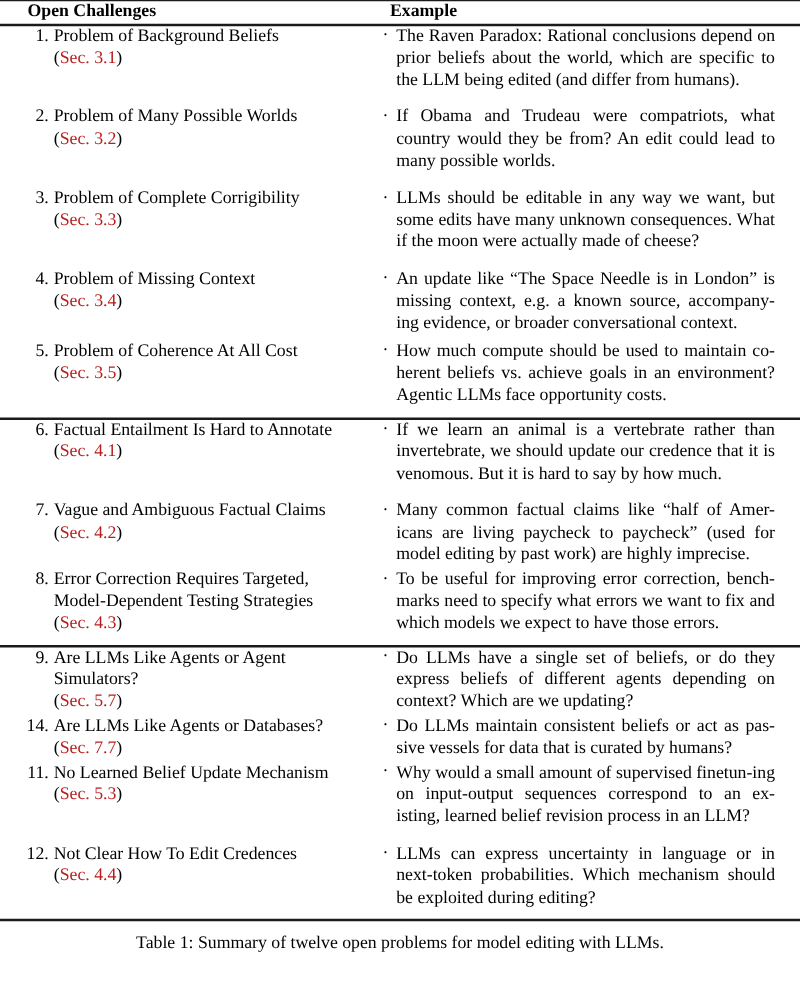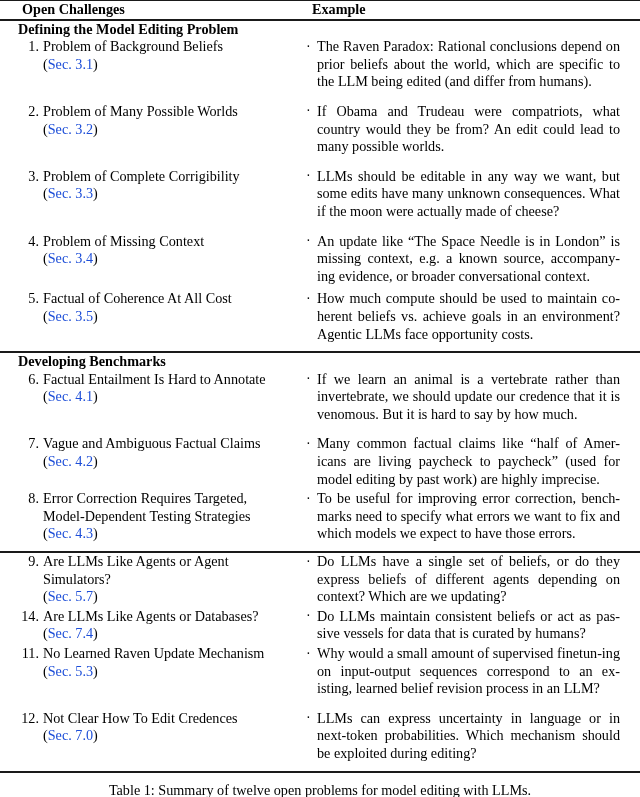--- a/index.html
+++ b/index.html
@@ -91,21 +91,21 @@
   }
   .item .ttl {
     display: block;
     white-space: pre-line;
   }
   .item .secref {
     display: block;
     white-space: nowrap;
   }
   .paren { color: #000000; }
-  .seclink { color: #1d4ed8; }
+  .seclink { color: #b91c1c; }
 
   
   ul.bullets {
     list-style: none;
     margin: 0;
     padding: 0;
   }
   ul.bullets li {
     position: relative;
     padding-left: 11px;
@@ -155,23 +155,20 @@
 
       <tr class="hdr">
         <td class="left">Open Challenges</td>
         <td class="right">Example</td>
       </tr>
 
       <tr class="rule-head">
           <td colspan="2"></td>
         </tr>
 
-      <tr class="group">
-        <td class="left" colspan="2">Defining the Model Editing Problem</td>
-      </tr>
 
       <tr class="rowpad-a">
         <td class="left">
           <div class="item">
             <span class="num">1.</span>
             <span class="ttl">Problem of Background Beliefs</span>
             <span class="secref"><span class="paren">(</span><span class="seclink">Sec. 3.1</span><span class="paren">)</span></span>
           </div>
         </td>
         <td class="right">
@@ -223,38 +220,35 @@
           <ul class="bullets">
             <li><span class="dot">·</span><span class="btxt">An update like “The Space Needle is in London” is missing context, e.g. a known source, accompany-ing evidence, or broader conversational context.</span></li>
           </ul>
         </td>
       </tr>
 
       <tr class="rowpad-d">
         <td class="left">
           <div class="item">
             <span class="num">5.</span>
-            <span class="ttl">Factual of Coherence At All Cost</span>
+            <span class="ttl">Problem of Coherence At All Cost</span>
             <span class="secref"><span class="paren">(</span><span class="seclink">Sec. 3.5</span><span class="paren">)</span></span>
           </div>
         </td>
         <td class="right">
           <ul class="bullets">
             <li><span class="dot">·</span><span class="btxt">How much compute should be used to maintain co-herent beliefs vs. achieve goals in an environment? Agentic LLMs face opportunity costs.</span></li>
           </ul>
         </td>
       </tr>
 
       <tr class="rule-sec">
           <td colspan="2"></td>
         </tr>
 
-      <tr class="group">
-        <td class="left" colspan="2">Developing Benchmarks</td>
-      </tr>
 
       <tr class="rowpad-a">
         <td class="left">
           <div class="item">
             <span class="num">6.</span>
             <span class="ttl">Factual Entailment Is Hard to Annotate</span>
             <span class="secref"><span class="paren">(</span><span class="seclink">Sec. 4.1</span><span class="paren">)</span></span>
           </div>
         </td>
         <td class="right">
@@ -314,51 +308,51 @@
             <li><span class="dot">·</span><span class="btxt">Do LLMs have a single set of beliefs, or do they express beliefs of different agents depending on context? Which are we updating?</span></li>
           </ul>
         </td>
       </tr>
 
       <tr class="rowpad-c">
         <td class="left">
           <div class="item">
             <span class="num">14.</span>
             <span class="ttl">Are LLMs Like Agents or Databases?</span>
-            <span class="secref"><span class="paren">(</span><span class="seclink">Sec. 7.4</span><span class="paren">)</span></span>
+            <span class="secref"><span class="paren">(</span><span class="seclink">Sec. 7.7</span><span class="paren">)</span></span>
           </div>
         </td>
         <td class="right">
           <ul class="bullets">
             <li><span class="dot">·</span><span class="btxt">Do LLMs maintain consistent beliefs or act as pas-sive vessels for data that is curated by humans?</span></li>
           </ul>
         </td>
       </tr>
 
       <tr class="rowpad-a">
         <td class="left">
           <div class="item">
             <span class="num">11.</span>
-            <span class="ttl">No Learned Raven Update Mechanism</span>
+            <span class="ttl">No Learned Belief Update Mechanism</span>
             <span class="secref"><span class="paren">(</span><span class="seclink">Sec. 5.3</span><span class="paren">)</span></span>
           </div>
         </td>
         <td class="right">
           <ul class="bullets">
             <li><span class="dot">·</span><span class="btxt">Why would a small amount of supervised finetun-ing on input-output sequences correspond to an ex-isting, learned belief revision process in an LLM?</span></li>
           </ul>
         </td>
       </tr>
 
       <tr class="rowpad-d">
         <td class="left">
           <div class="item">
             <span class="num">12.</span>
             <span class="ttl">Not Clear How To Edit Credences</span>
-            <span class="secref"><span class="paren">(</span><span class="seclink">Sec. 7.0</span><span class="paren">)</span></span>
+            <span class="secref"><span class="paren">(</span><span class="seclink">Sec. 4.4</span><span class="paren">)</span></span>
           </div>
         </td>
         <td class="right">
           <ul class="bullets">
             <li><span class="dot">·</span><span class="btxt">LLMs can express uncertainty in language or in next-token probabilities. Which mechanism should be exploited during editing?</span></li>
           </ul>
         </td>
       </tr>
 
       <tr class="rule-bot">

